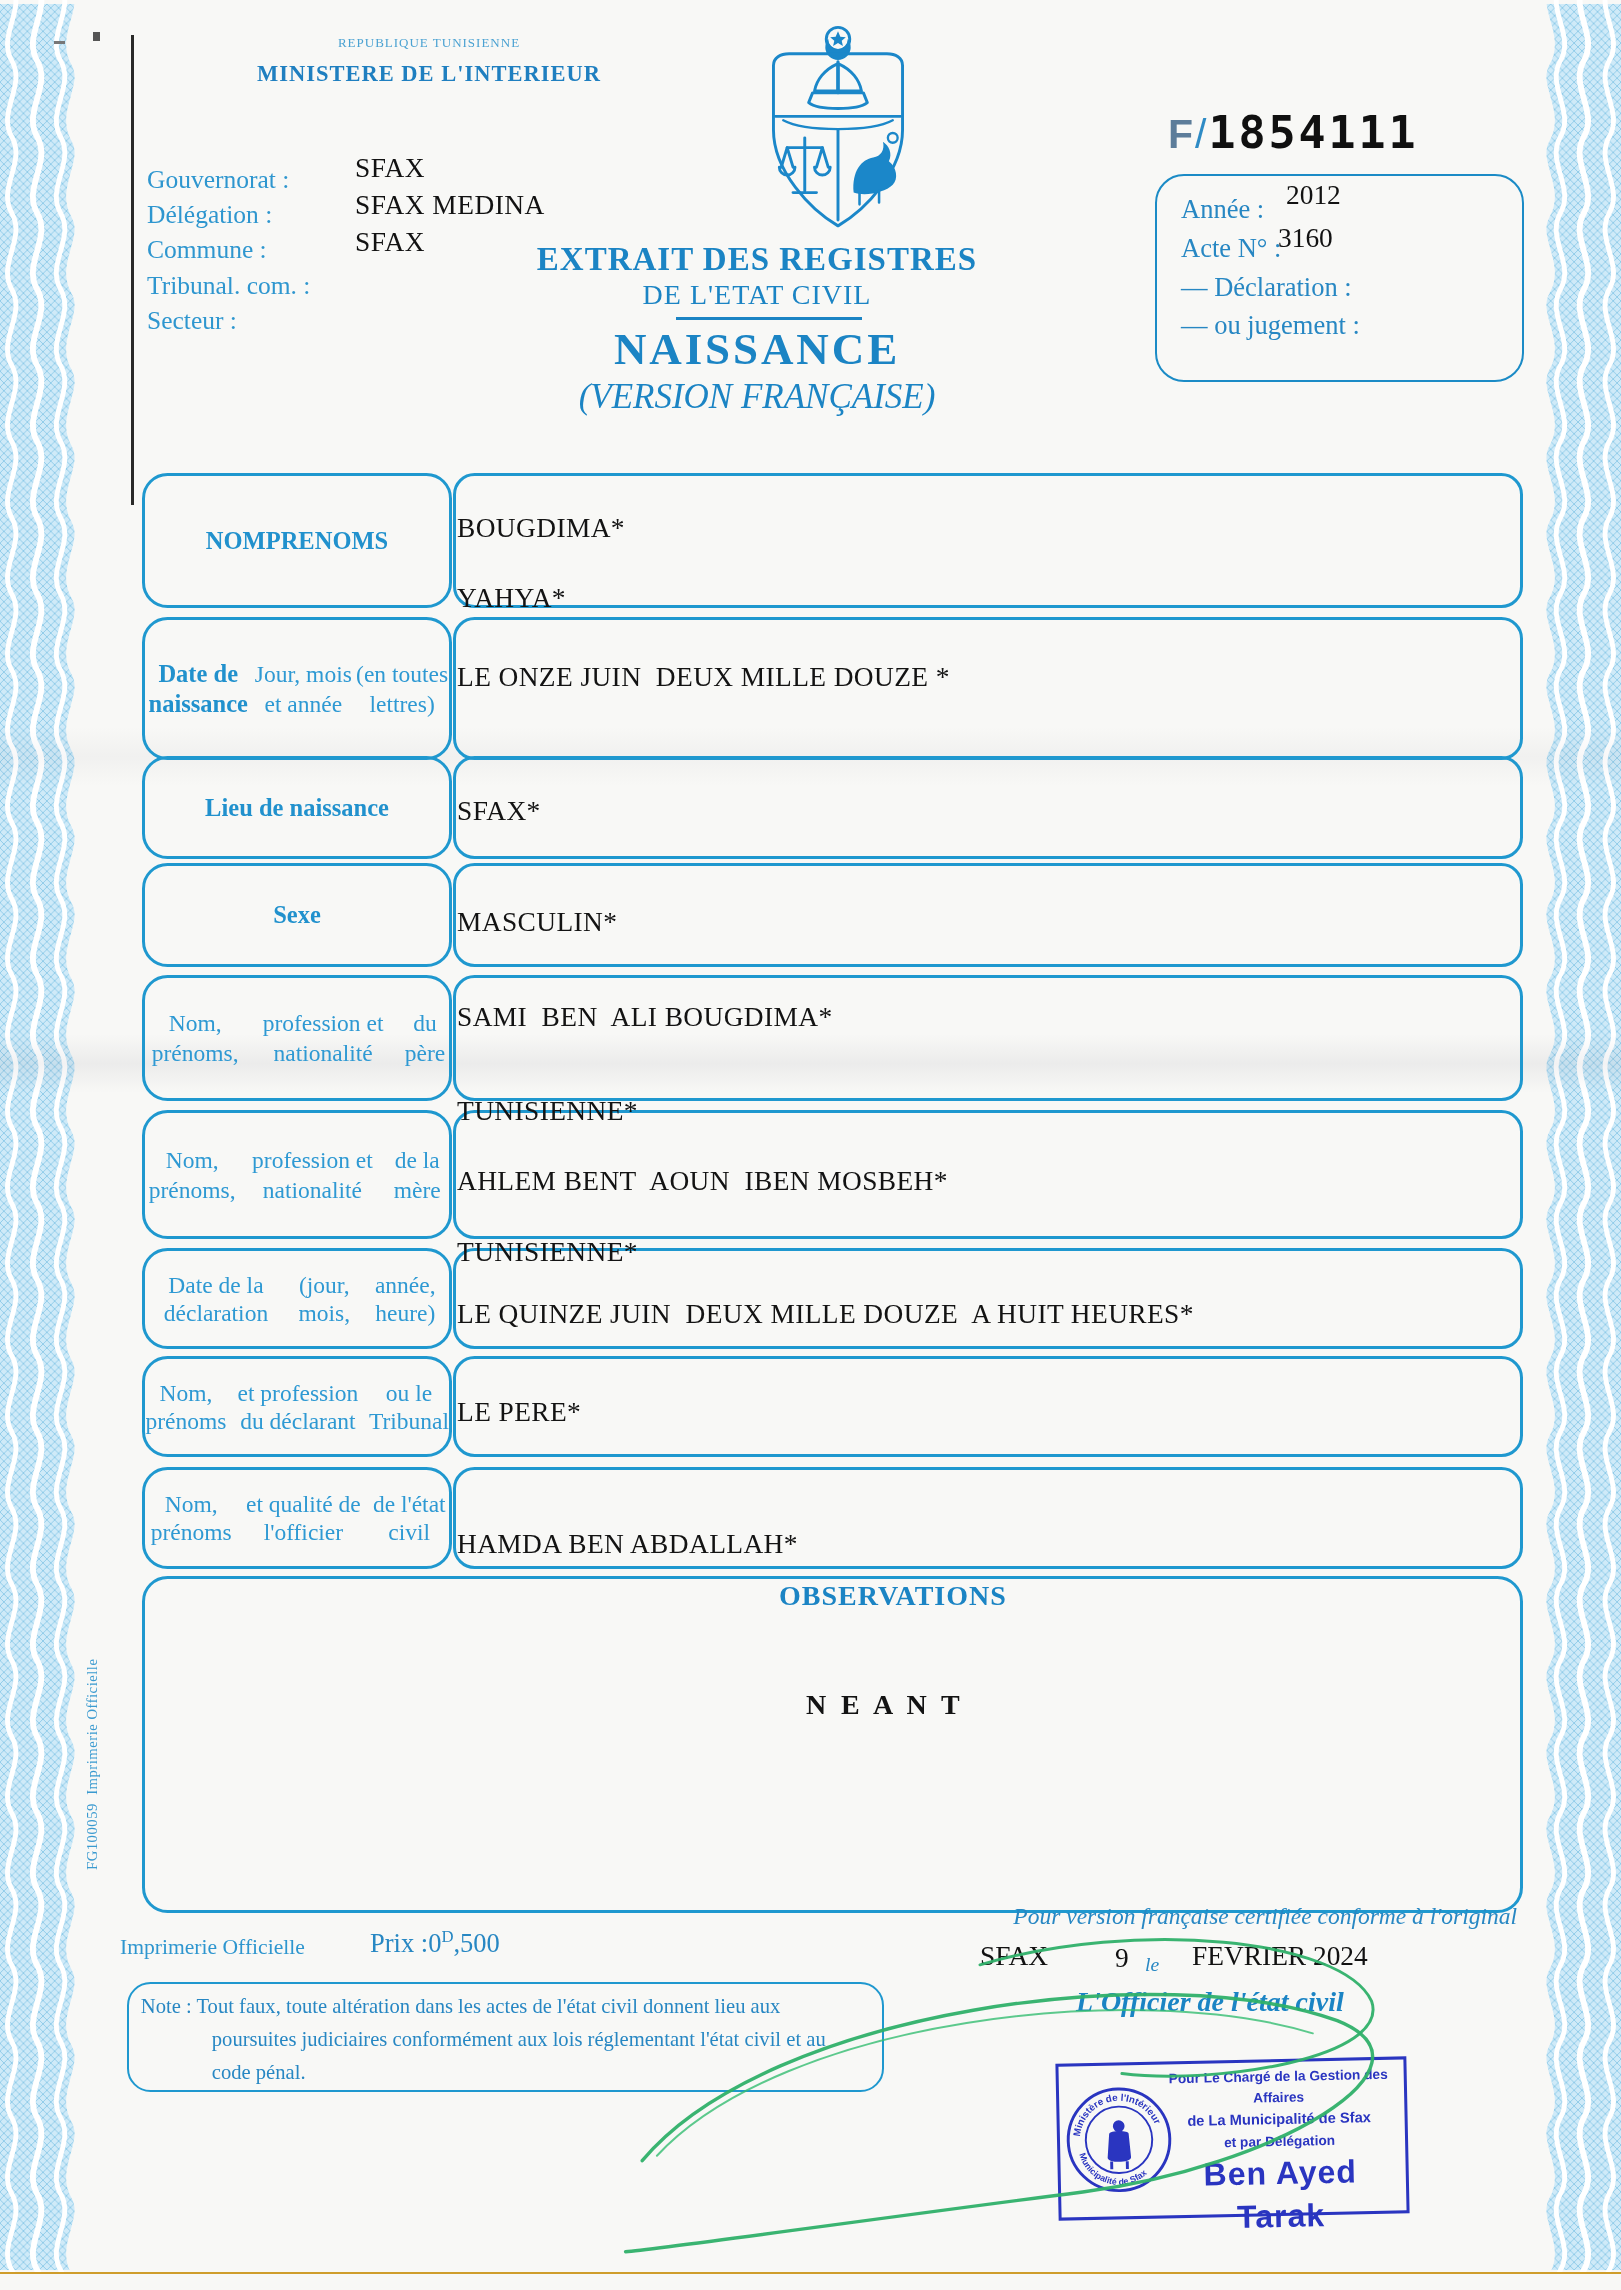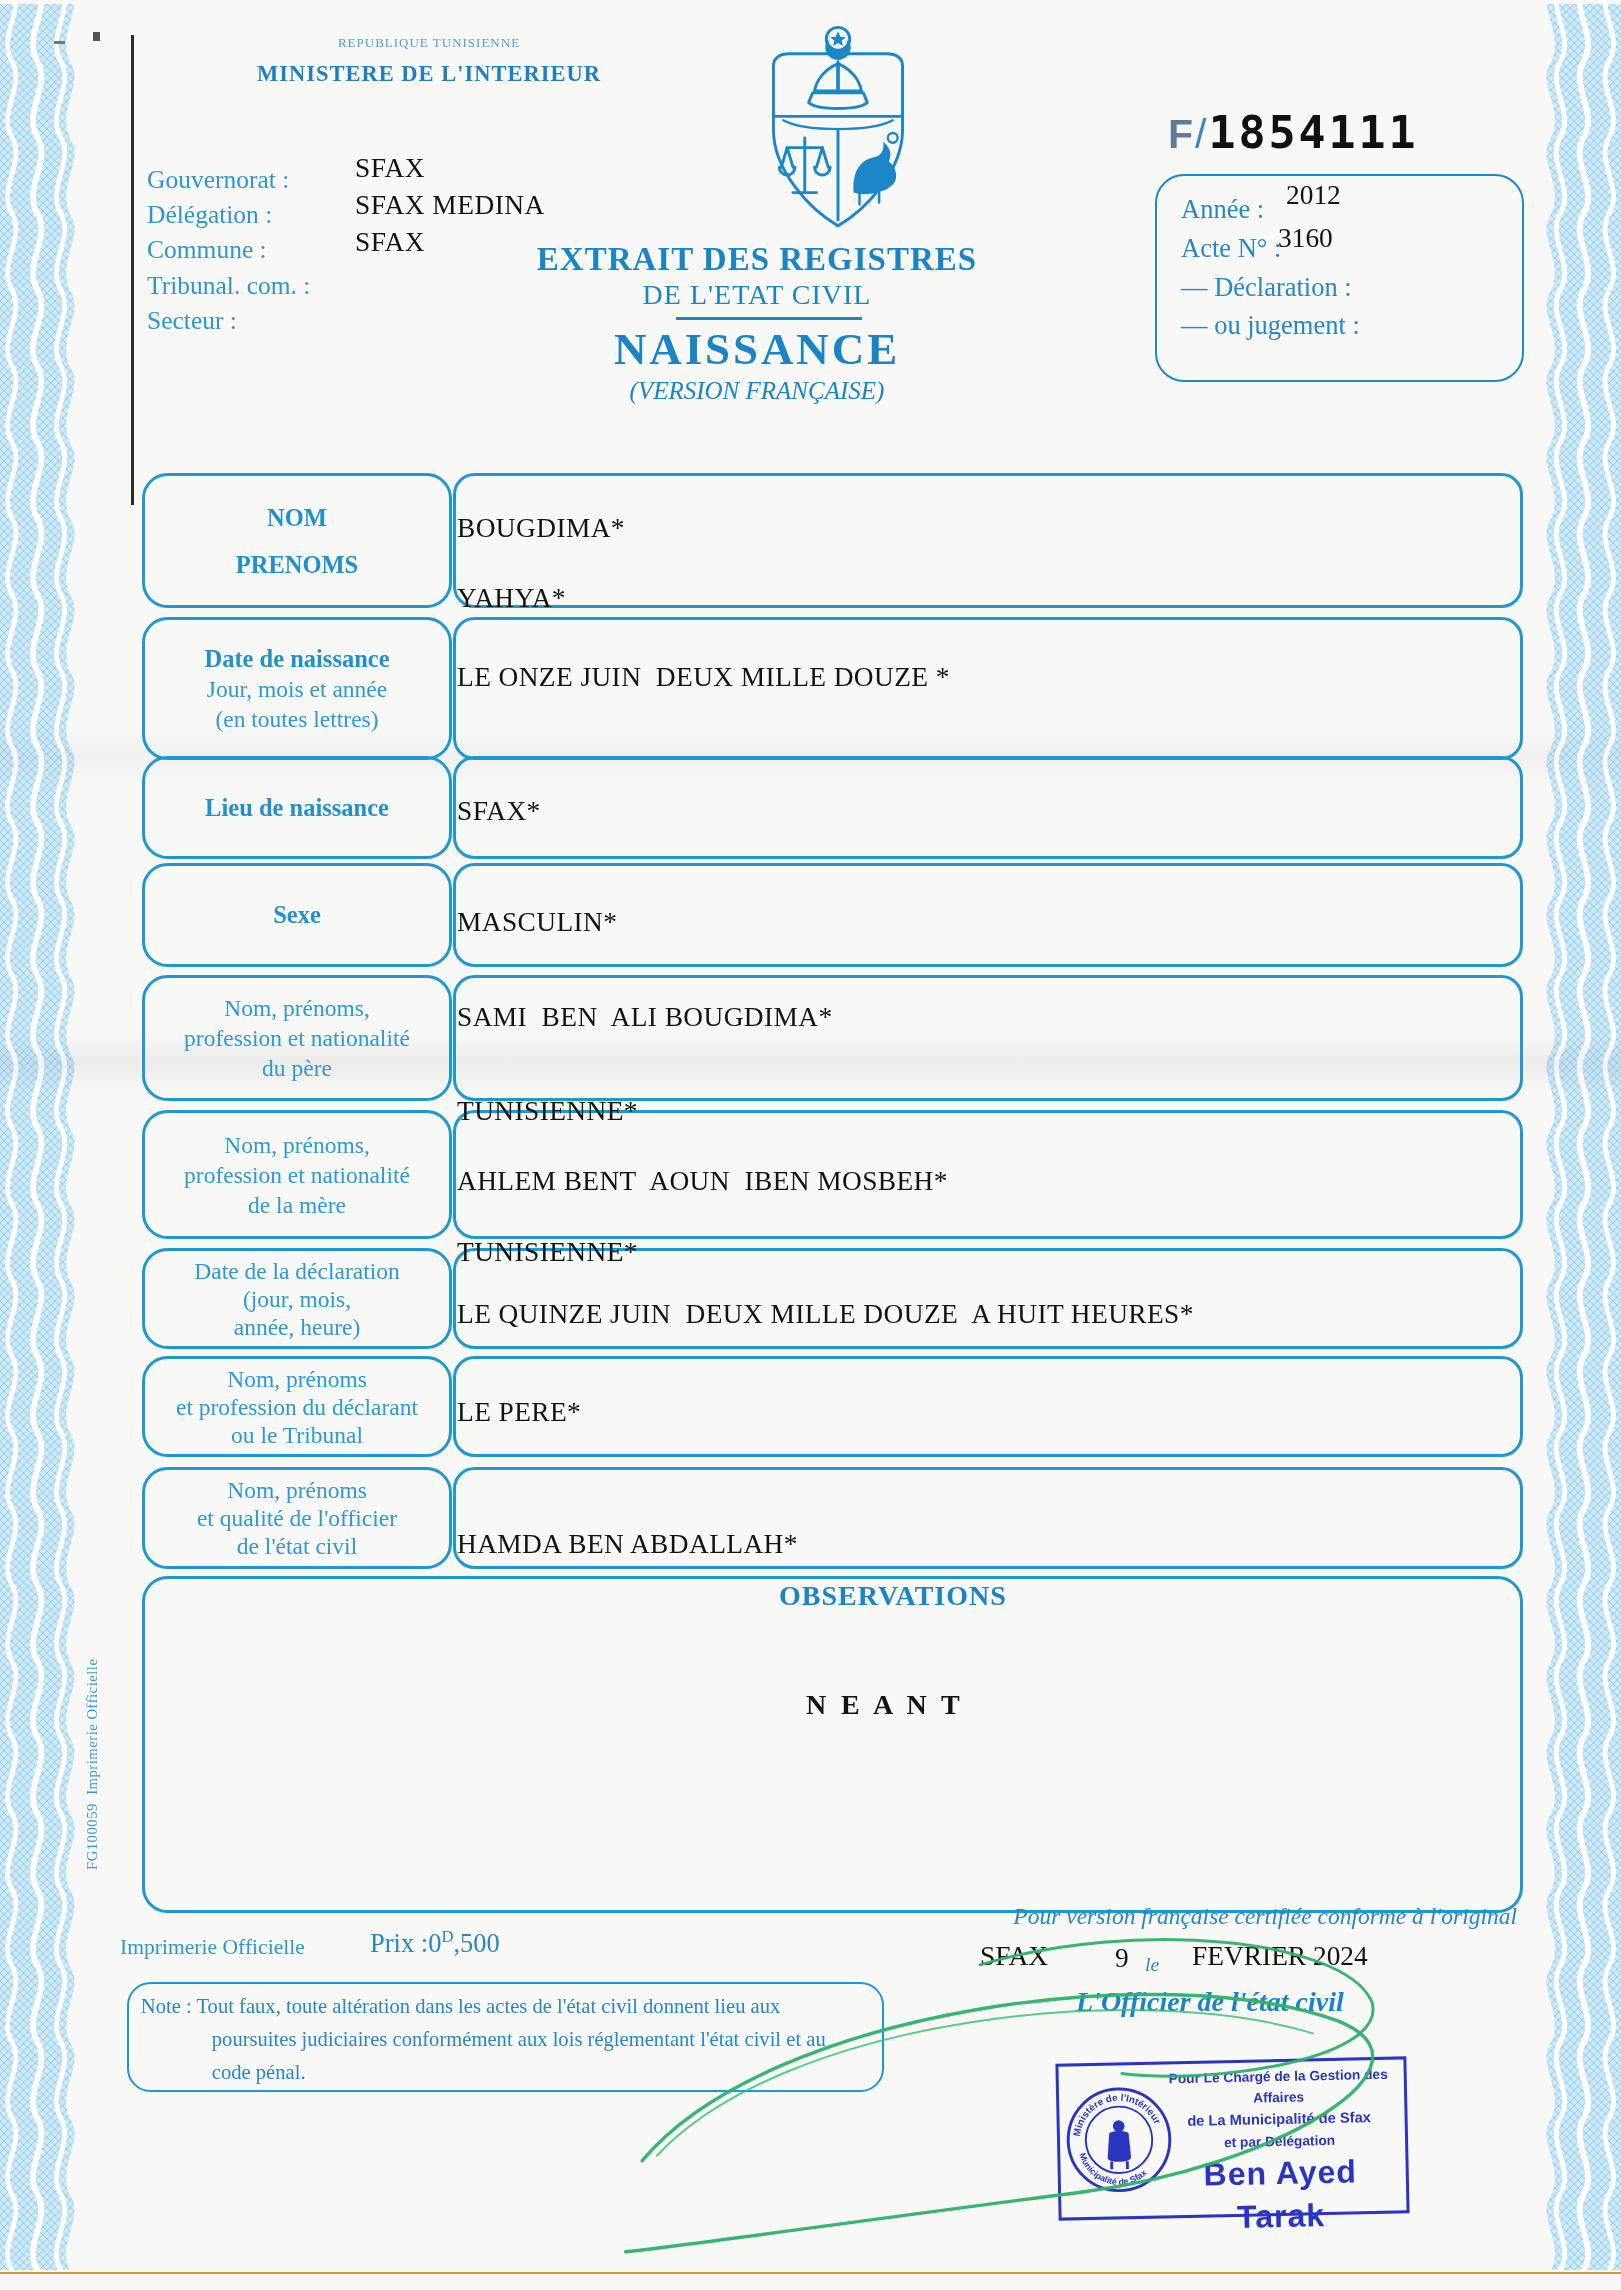--- a/index.html
+++ b/index.html
@@ -14,34 +14,34 @@
   .adm-label{position:absolute;left:147px;font-size:25.5px;color:#2e96cf;}
   .adm-value{position:absolute;left:355px;font-size:27.4px;color:#121212;letter-spacing:0.5px;}
   .t1{position:absolute;left:414px;top:241px;width:686px;text-align:center;
       font-size:33px;font-weight:bold;letter-spacing:1px;color:#1b84c4;}
   .t2{position:absolute;left:414px;top:279px;width:686px;text-align:center;
       font-size:28px;color:#1b84c4;letter-spacing:1px;}
   .t-underline{position:absolute;left:676px;top:317px;width:186px;height:2.9px;background:#1b84c4;}
   .t3{position:absolute;left:414px;top:323px;width:686px;text-align:center;
       font-size:45px;font-weight:bold;letter-spacing:2.9px;color:#1b84c4;}
   .t4{position:absolute;left:414px;top:377px;width:686px;text-align:center;
-      font-size:25px;font-style:italic;color:#1b84c4;}
+      font-size:35px;font-style:italic;color:#1b84c4;}
   
   .serial{position:absolute;left:1168px;top:106px;display:flex;align-items:baseline;}
   .serial .f{font-family:"Liberation Sans",sans-serif;font-size:41px;font-weight:bold;color:#5d7d9a;}
   .serial .sl{font-family:"Liberation Sans",sans-serif;font-size:41px;color:#2e8bc5;margin:0 2px;}
   .serial .num{font-family:"DejaVu Sans Mono",monospace;font-size:45px;font-weight:bold;
                letter-spacing:2.9px;color:#101010;}
   .actbox{position:absolute;left:1155px;top:174px;width:365px;height:204px;
           border:2.9px solid #1b8bc6;border-radius:29px;}
   .act-label{position:absolute;font-size:26.5px;color:#2787c3;}
   .act-value{position:absolute;font-size:27.4px;color:#121212;}
   
   .lbox{position:absolute;left:142px;width:304px;border:3.9px solid #1f98cf;border-radius:25.5px;
-        display:flex;flex-direction:column;align-items:center;justify-content:center;
+        display:flex;flex-direction:row;align-items:center;justify-content:center;
         text-align:center;background:transparent;}
   .vbox{position:absolute;left:453px;width:1064px;border:3.9px solid #1f98cf;border-radius:21.6px;}
   .ll{display:block;font-size:23.5px;line-height:30px;color:#2e99d3;}
   .llb{font-weight:bold;font-size:24.5px;color:#2191cd;}
   .r1 .ll{line-height:47px;}
   .r789 .ll{line-height:28px;}
   .val{position:absolute;left:457px;font-size:27.4px;color:#131313;letter-spacing:0.4px;white-space:pre;}
   .obox{position:absolute;left:142px;top:1576px;width:1375px;height:331px;
         border:3.9px solid #1f98cf;border-radius:25.5px;}
   .obs-title{position:absolute;left:779px;top:1580px;font-size:28px;font-weight:bold;

